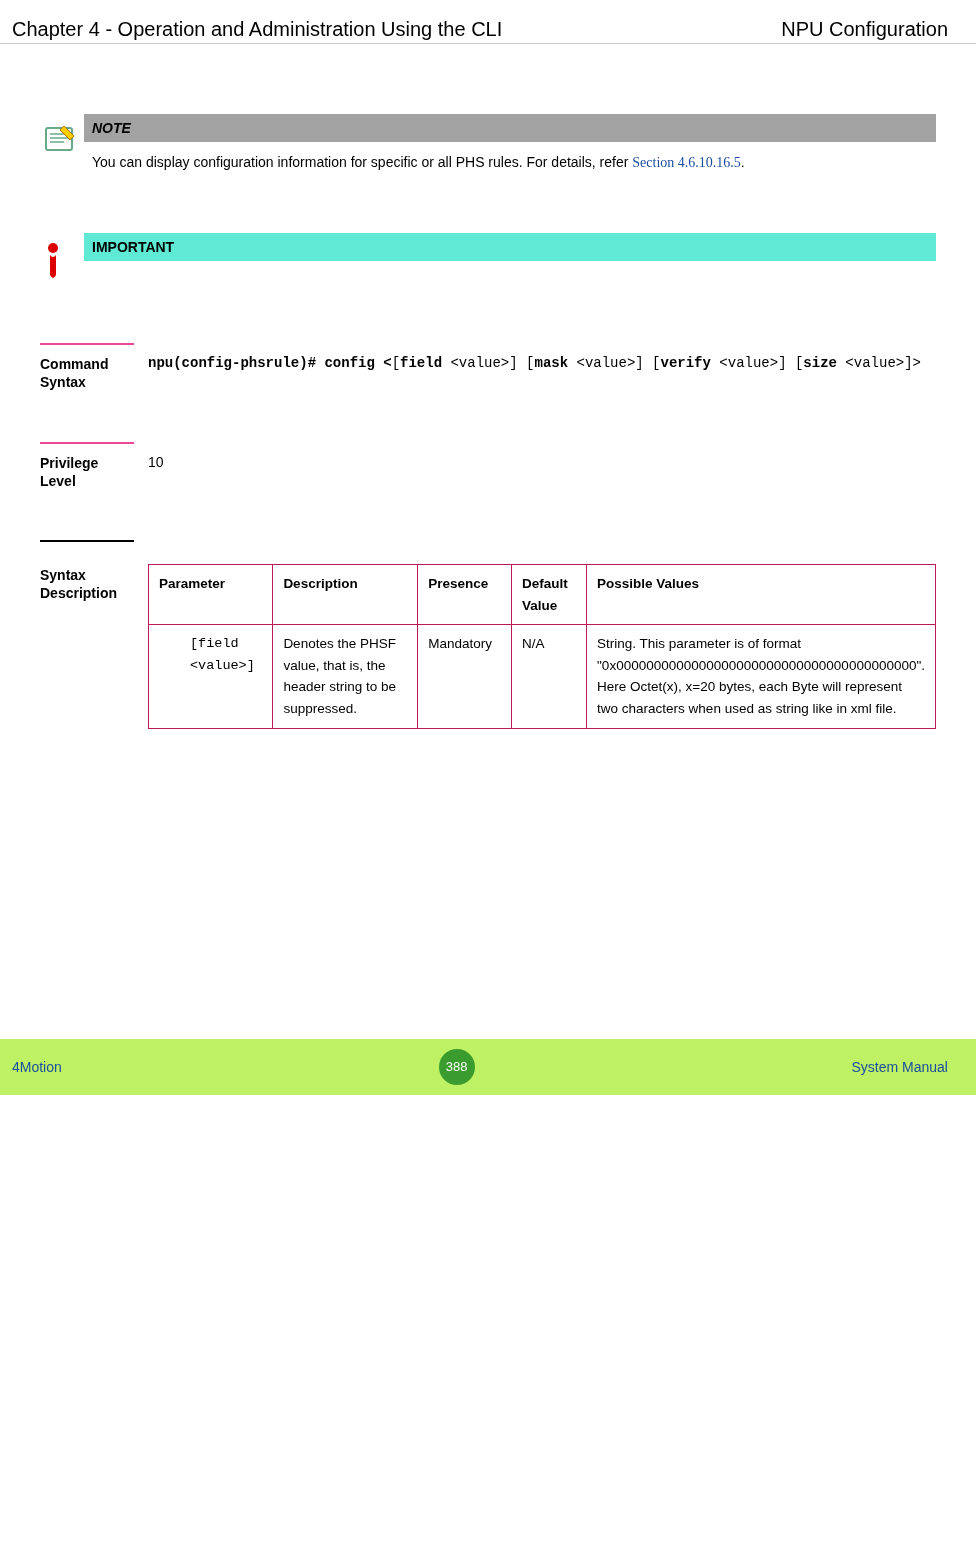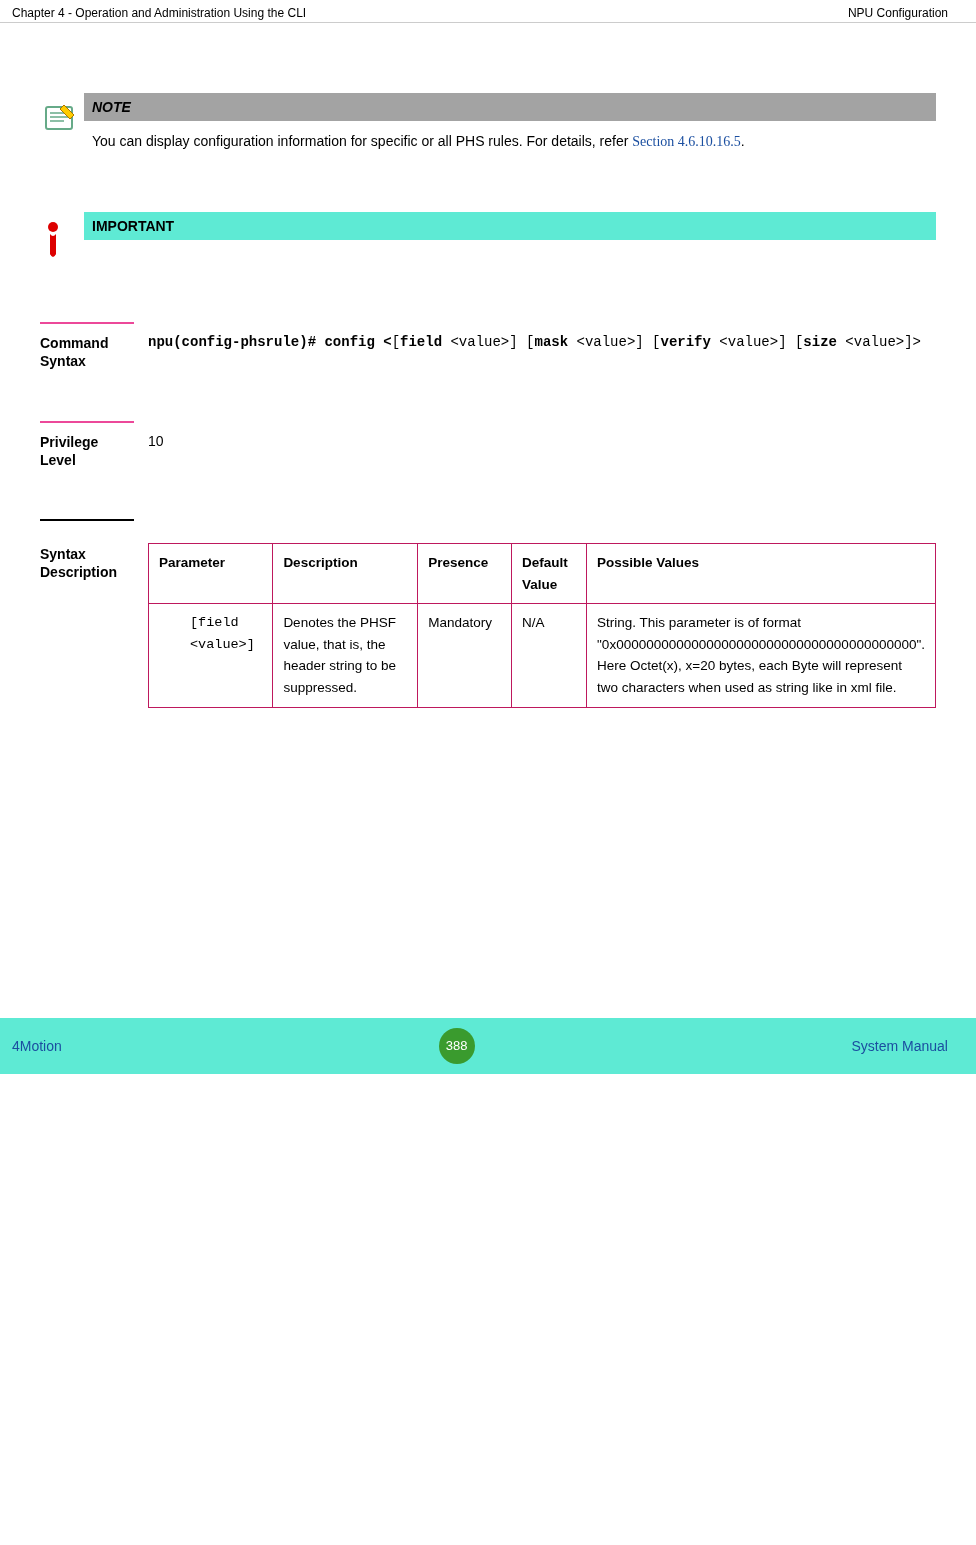--- a/index.html
+++ b/index.html
@@ -4,22 +4,22 @@
 <style>
   body {
     margin: 0;
     font-family: Arial, Helvetica, sans-serif;
     background: #fff;
     width: 976px;
   }
   .header-bar {
     display: flex;
     justify-content: space-between;
-    padding: 6px 28px 2px 12px;
-    font-size: 12px;
+    padding: 18px 28px 2px 12px;
+    font-size: 20px;
     border-bottom: 1px solid #ccc;
   }
   .content {
     padding: 70px 40px 0 40px;
   }
   .callout {
     display: flex;
     margin-bottom: 60px;
   }
   .callout .icon {
@@ -98,21 +98,21 @@
   }
   table.params th {
     font-weight: bold;
   }
   table.params td.mono { font-family: "Courier New", monospace; padding-left: 41px; }
 
   .footer {
     display: flex;
     align-items: center;
     justify-content: space-between;
-    background: #5eead4;
+    background: #bef264;
     padding: 10px 28px 10px 12px;
     font-size: 14px;
     color: #1b4fa0;
     margin-top: 310px;
   }
   .page-badge {
     width: 36px;
     height: 36px;
     border-radius: 50%;
     background: #3a9b2e;

